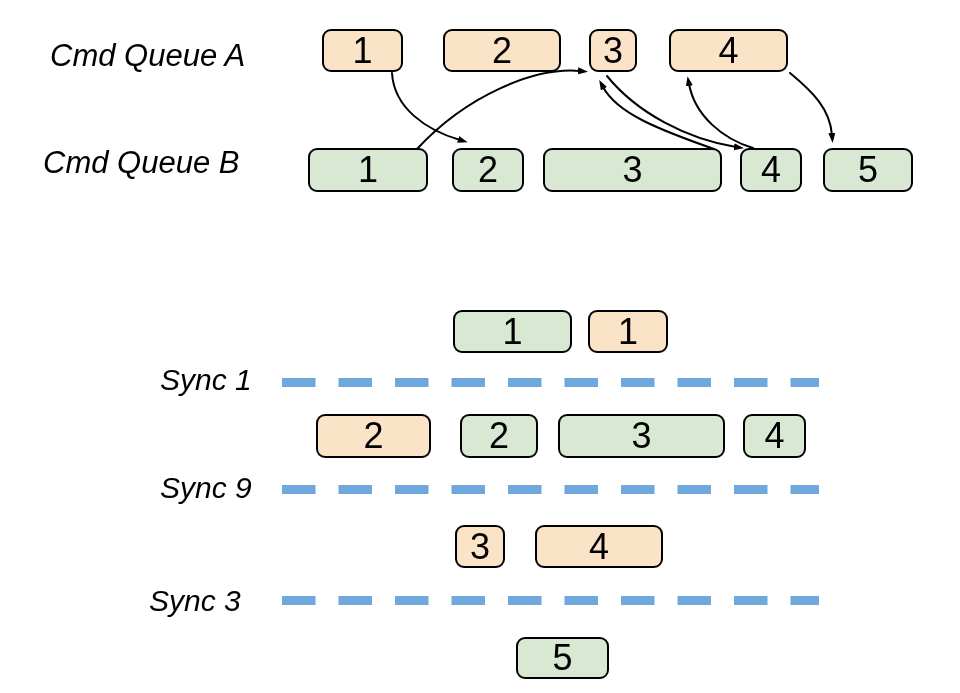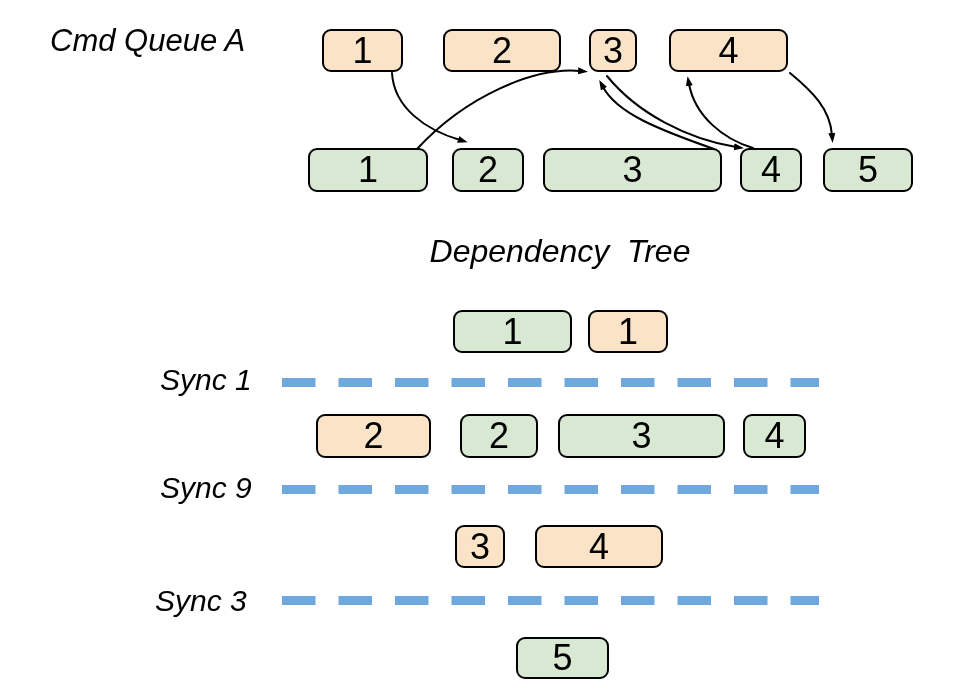--- a/index.html
+++ b/index.html
@@ -40,51 +40,51 @@
     left: 0; top: 0;
     width: 960px; height: 693px;
     pointer-events: none;
   }
 </style>
 </head>
 <body>
 
 <div id="canvas">
 
-  <div class="lbl queue-lbl" style="left:50px; top:25px;font-style:italic;">Cmd Queue A</div>
+  <div class="lbl queue-lbl" style="left:50px; top:40px;font-style:italic;">Cmd Queue A</div>
+  <div class="lbl queue-lbl" style="left:43px; top:147px;">Cmd Queue B</div>
 
   <div class="box orange" style="left:322px; top:29px; width:81px;  height:43px;">1</div>
   <div class="box orange" style="left:443px; top:29px; width:118px; height:43px;">2</div>
   <div class="box orange" style="left:589px; top:29px; width:48px;  height:43px;">3</div>
   <div class="box orange" style="left:669px; top:29px; width:119px; height:43px;">4</div>
 
   <div class="box green" style="left:308px; top:148px; width:120px; height:44px;">1</div>
   <div class="box green" style="left:452px; top:148px; width:72px;  height:44px;">2</div>
   <div class="box green" style="left:543px; top:148px; width:179px; height:44px;">3</div>
   <div class="box green" style="left:740px; top:148px; width:62px;  height:44px;">4</div>
   <div class="box green" style="left:823px; top:148px; width:90px;  height:44px;">5</div>
 
-  <div class="lbl title-lbl" style="left:360px; top:235px; width:400px;">Dependency  Tree</div>
 
   <div class="box green" style="left:453px; top:310px; width:119px; height:43px;">1</div>
   <div class="box orange" style="left:588px; top:310px; width:80px;  height:43px;">1</div>
 
   <div class="lbl sync-lbl" style="left:140px; top:365px;">Sync 1</div>
 
   <div class="box orange" style="left:316px; top:414px; width:115px; height:44px;">2</div>
   <div class="box green" style="left:460px; top:414px; width:78px;  height:44px;">2</div>
   <div class="box green" style="left:558px; top:414px; width:167px; height:44px;">3</div>
   <div class="box green" style="left:743px; top:414px; width:63px;  height:44px;">4</div>
 
   <div class="lbl sync-lbl" style="left:140px; top:473px;">Sync 9</div>
 
   <div class="box orange" style="left:455px; top:525px; width:50px;  height:43px;">3</div>
   <div class="box orange" style="left:535px; top:525px; width:128px; height:43px;">4</div>
 
-  <div class="lbl sync-lbl" style="left:135px; top:586px;text-align:center;">Sync 3</div>
+  <div class="lbl sync-lbl" style="left:129px; top:586px;text-align:center;">Sync 3</div>
 
   <div class="box green" style="left:516px; top:637px; width:93px; height:42px;">5</div>
 
   <svg id="overlay" viewBox="0 0 960 693" xmlns="http://www.w3.org/2000/svg">
     <defs>
       <marker id="ah" markerWidth="11" markerHeight="9" refX="2" refY="3.5" orient="auto" markerUnits="userSpaceOnUse">
         <path d="M0,0 L10,3.5 L0,7 Z" fill="#000000"></path>
       </marker>
     </defs>
 

